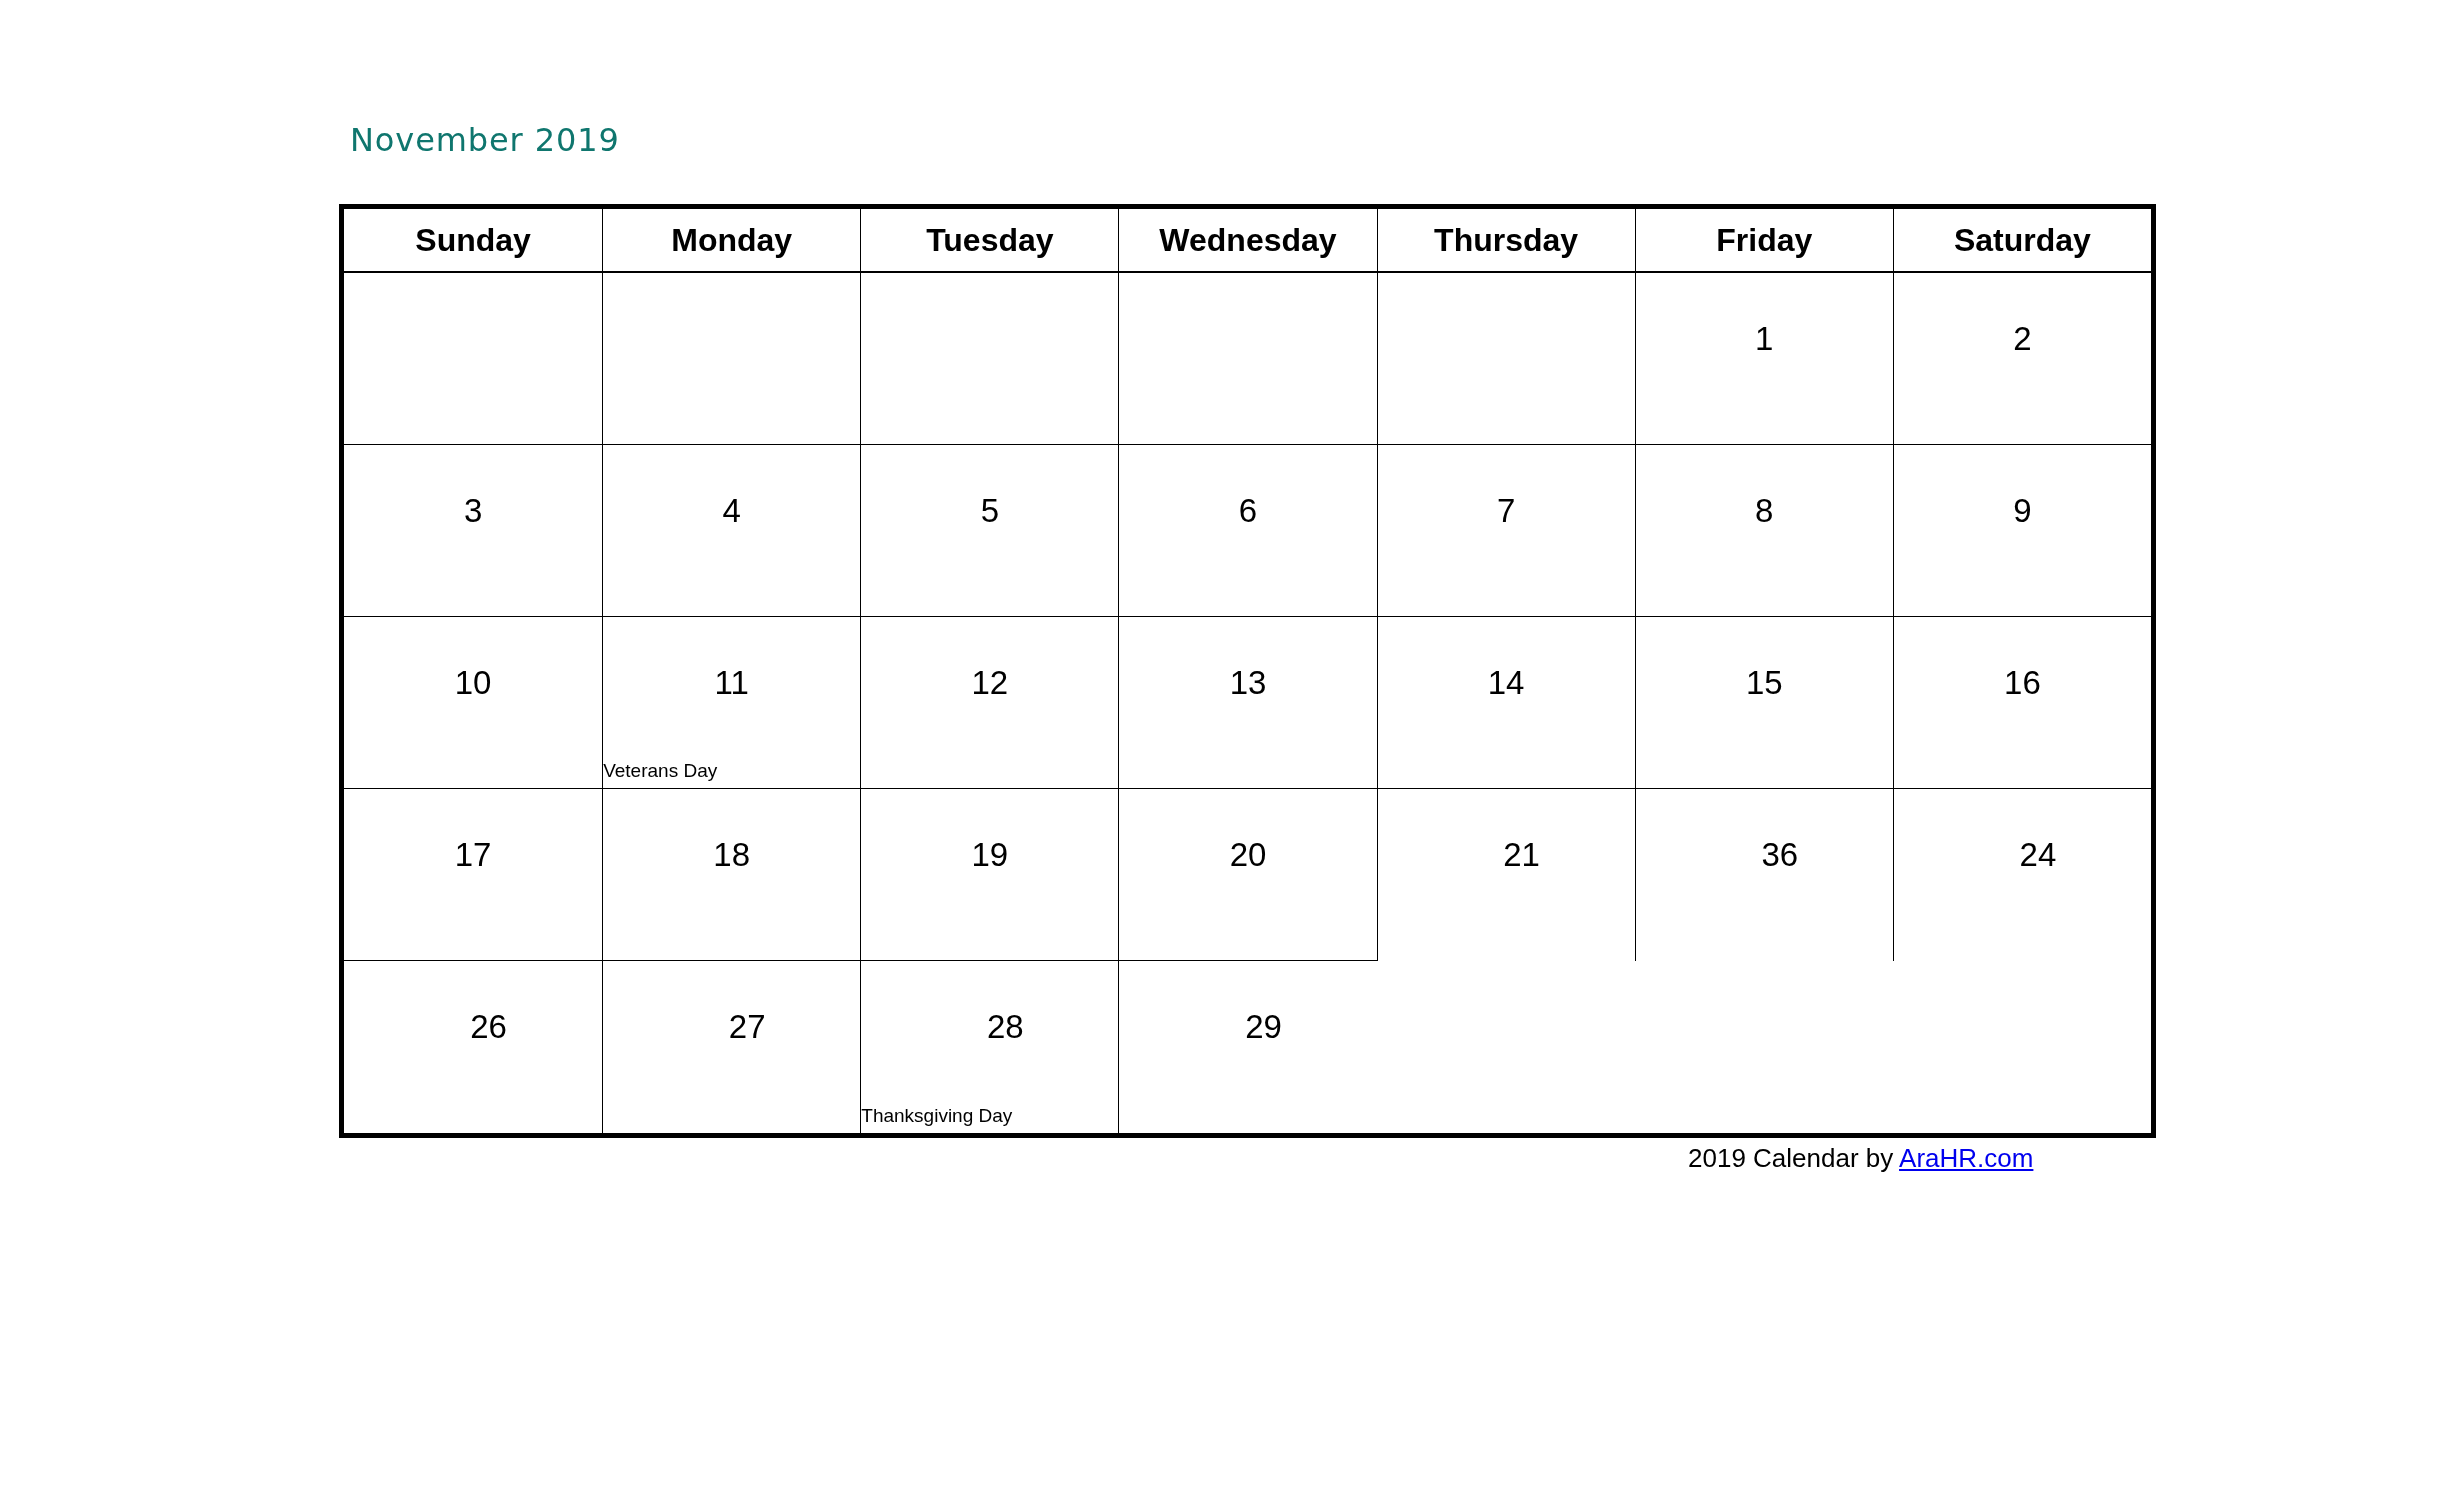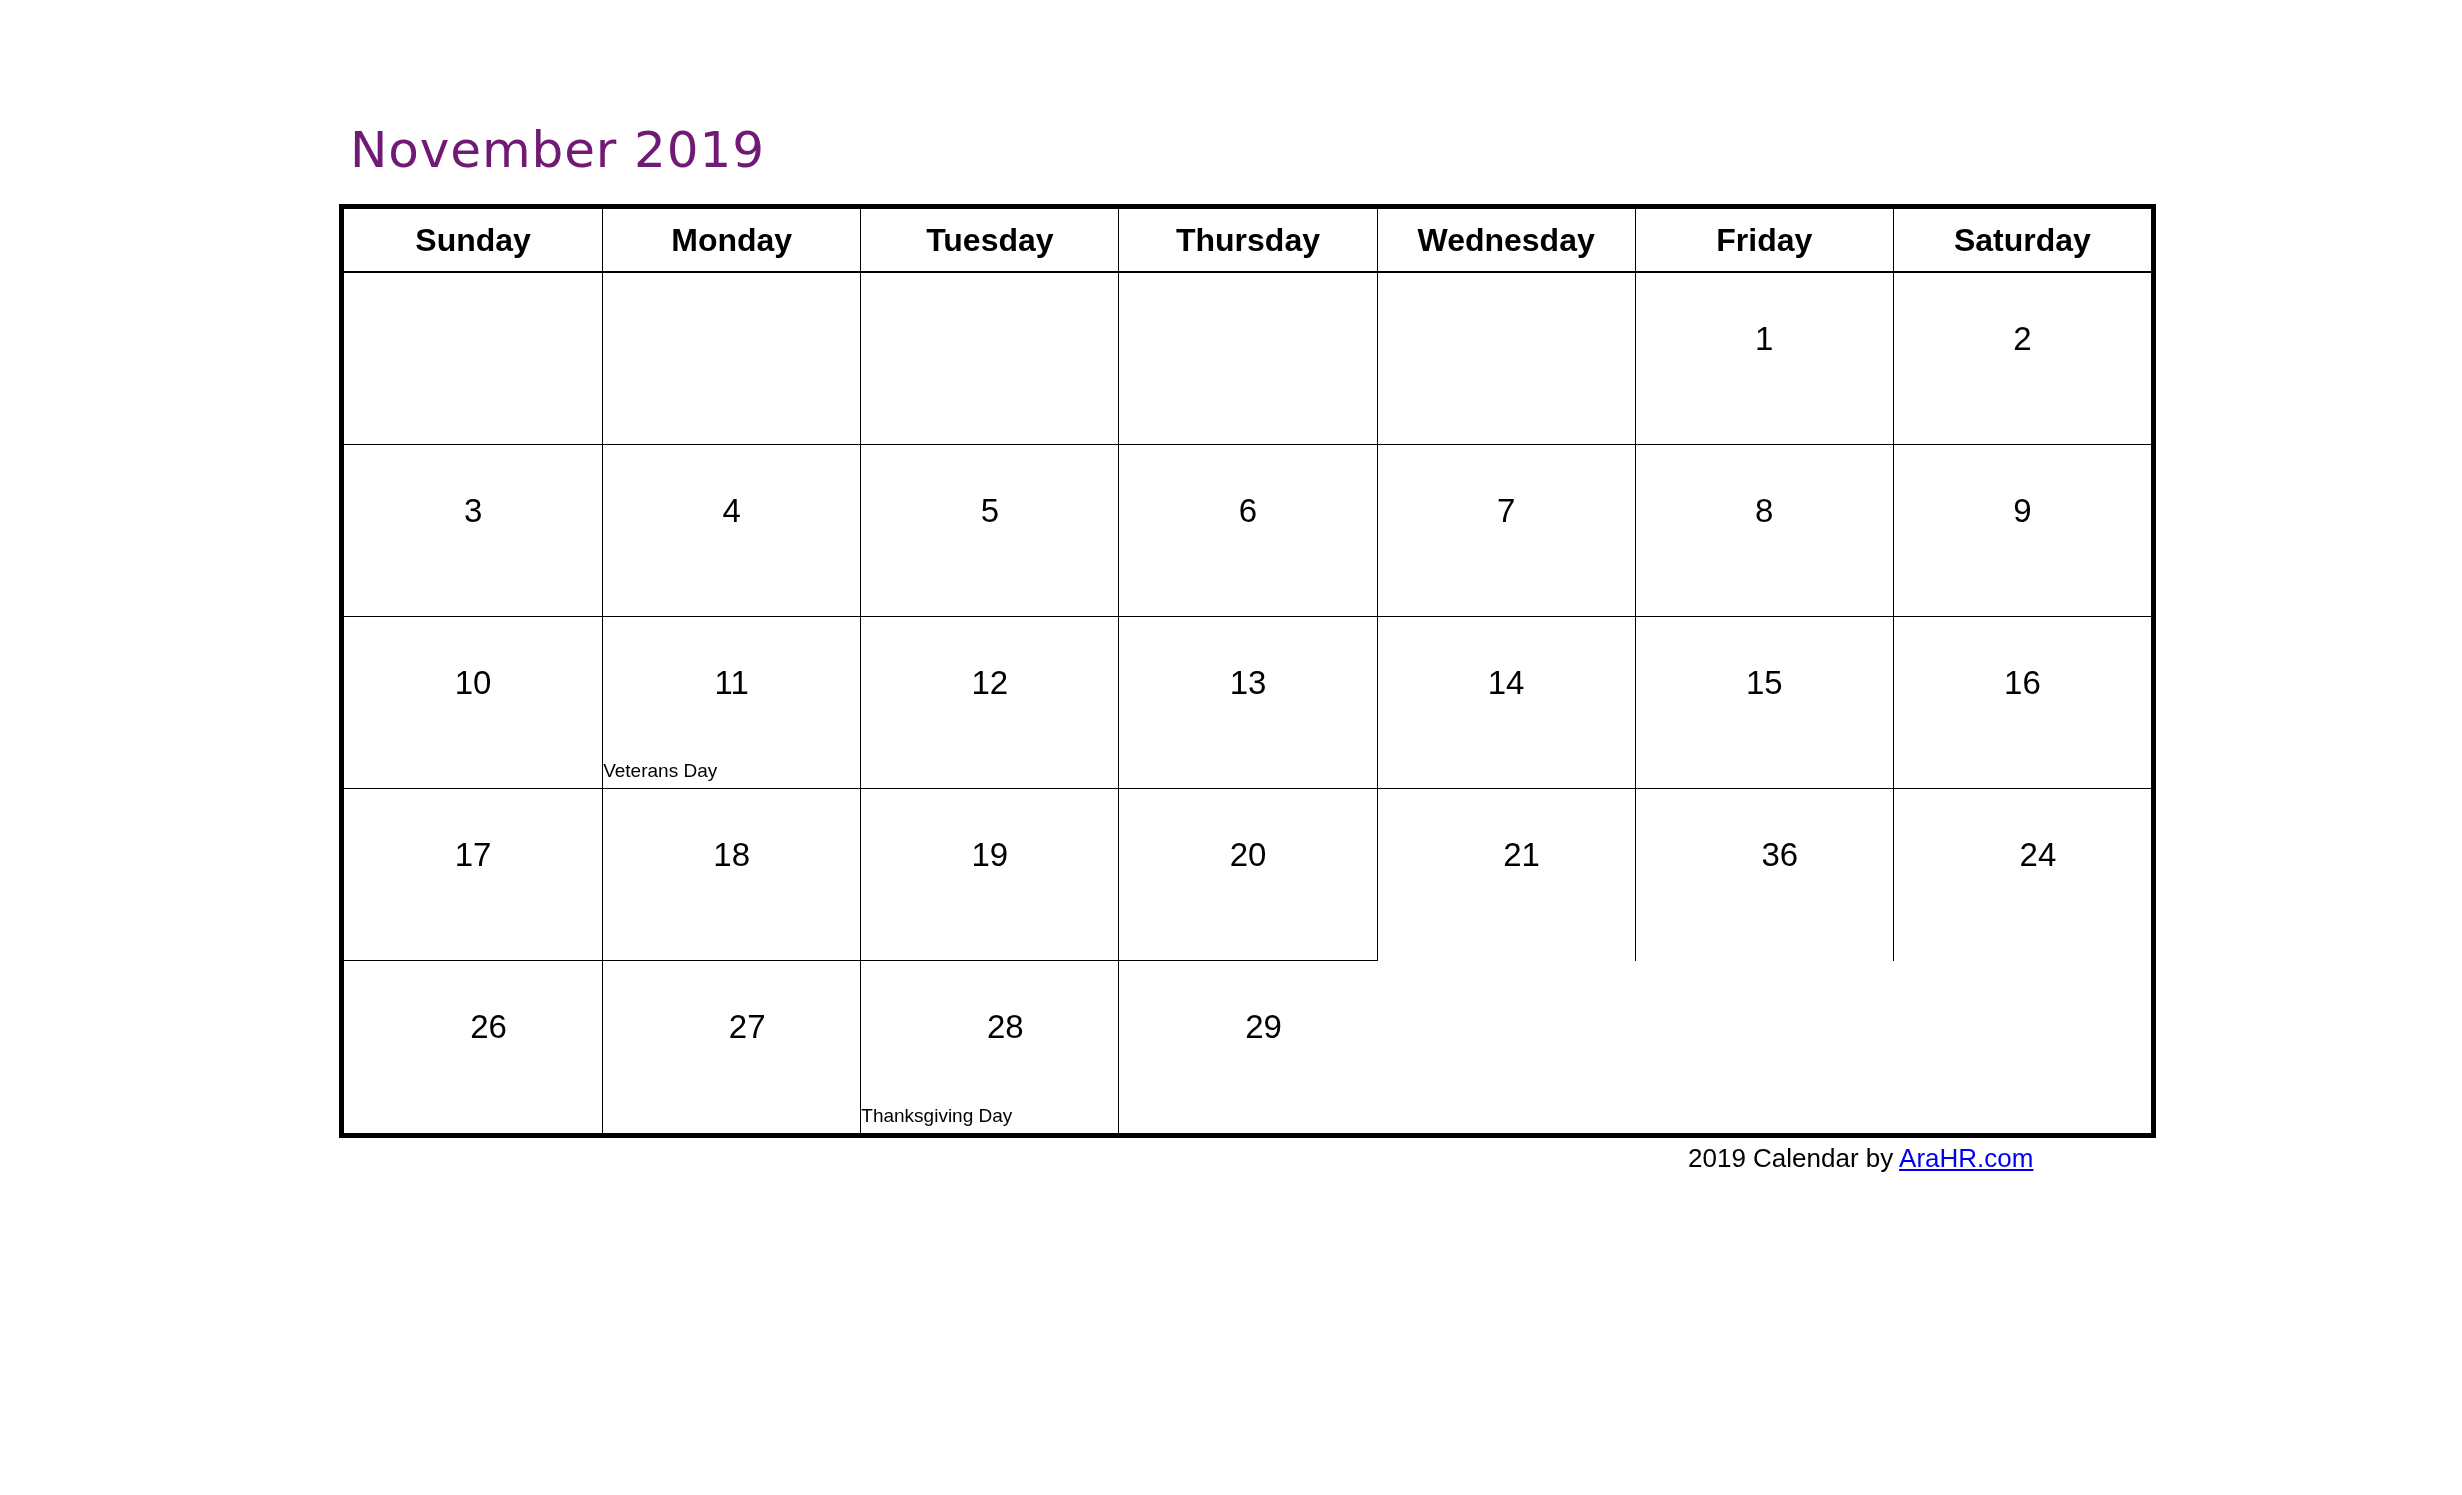--- a/index.html
+++ b/index.html
@@ -14,23 +14,23 @@
   }
   .page { position: relative; width: 2462px; height: 1495px; background: #ffffff; }
 
   .title {
     position: absolute;
     left: 350px;
     top: 121px;
     margin: 0;
     font-family: "DejaVu Sans", sans-serif;
     font-weight: 400;
-    font-size: 50px;
+    font-size: 32px;
     letter-spacing: 0.9px;
-    color: #701a75;
+    color: #0f766e;
   }
 
   .cal {
     position: absolute;
     left: 339px;
     top: 204px;
     width: 1807px;
     border: 5.3px solid #000000;
     background: #ffffff;
   }
@@ -97,22 +97,22 @@
 
 <div class="page">
 
   <h1 class="title">November 2019</h1>
 
   <div class="cal">
     <div class="weekdays" id="weekdays">
         <div class="wd">Sunday</div>
         <div class="wd">Monday</div>
         <div class="wd">Tuesday</div>
+        <div class="wd">Wednesday</div>
         <div class="wd">Thursday</div>
-        <div class="wd">Wednesday</div>
         <div class="wd">Friday</div>
         <div class="wd">Saturday</div>
       </div>
     <div class="days" id="days">
         <div class="cell">
           <div class="daynum"></div>
         </div>
         <div class="cell">
           <div class="daynum"></div>
         </div>

